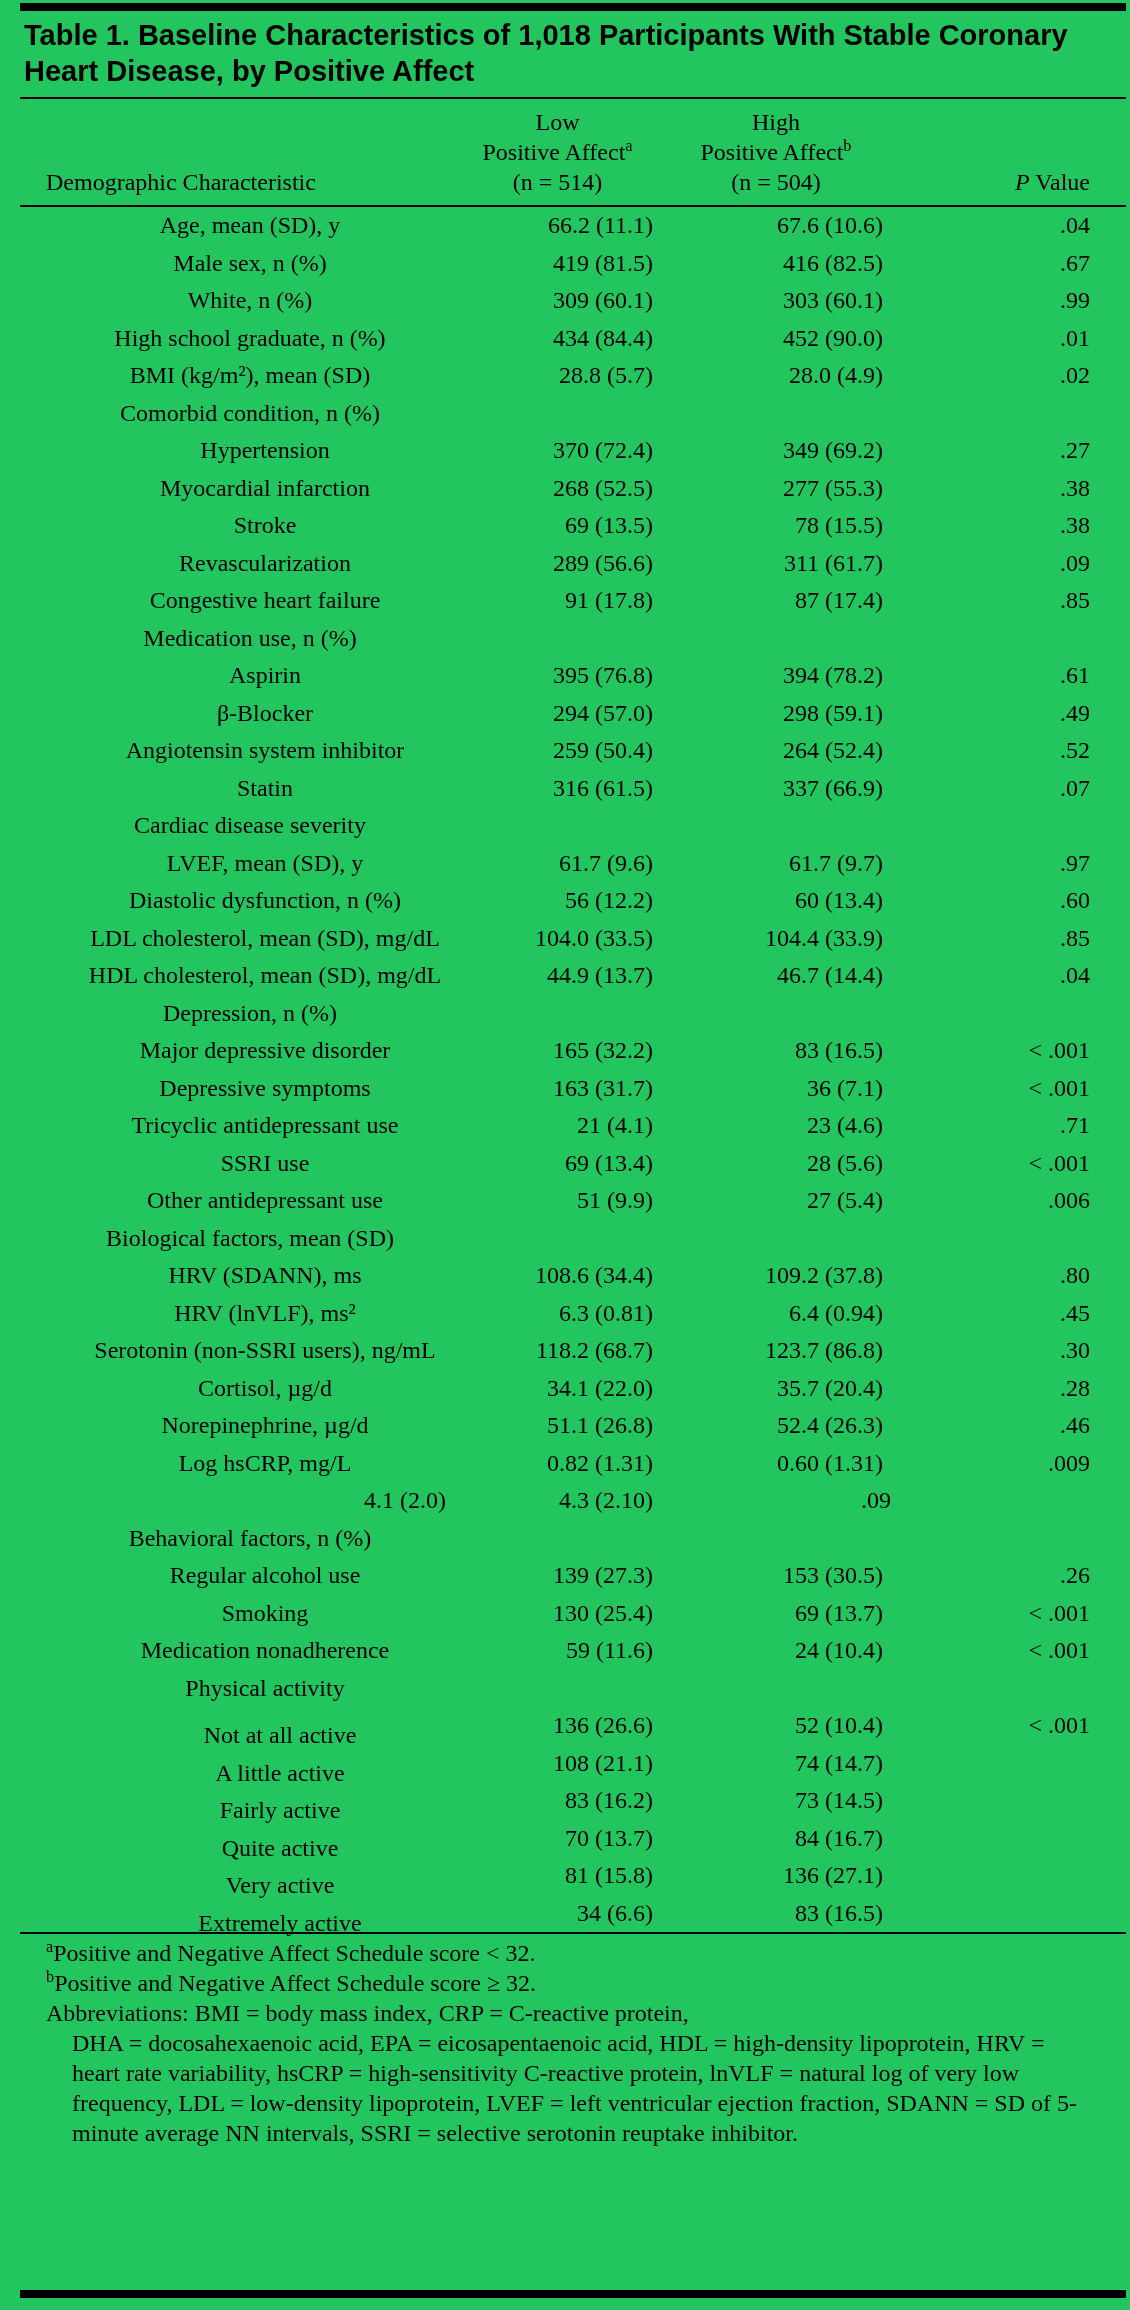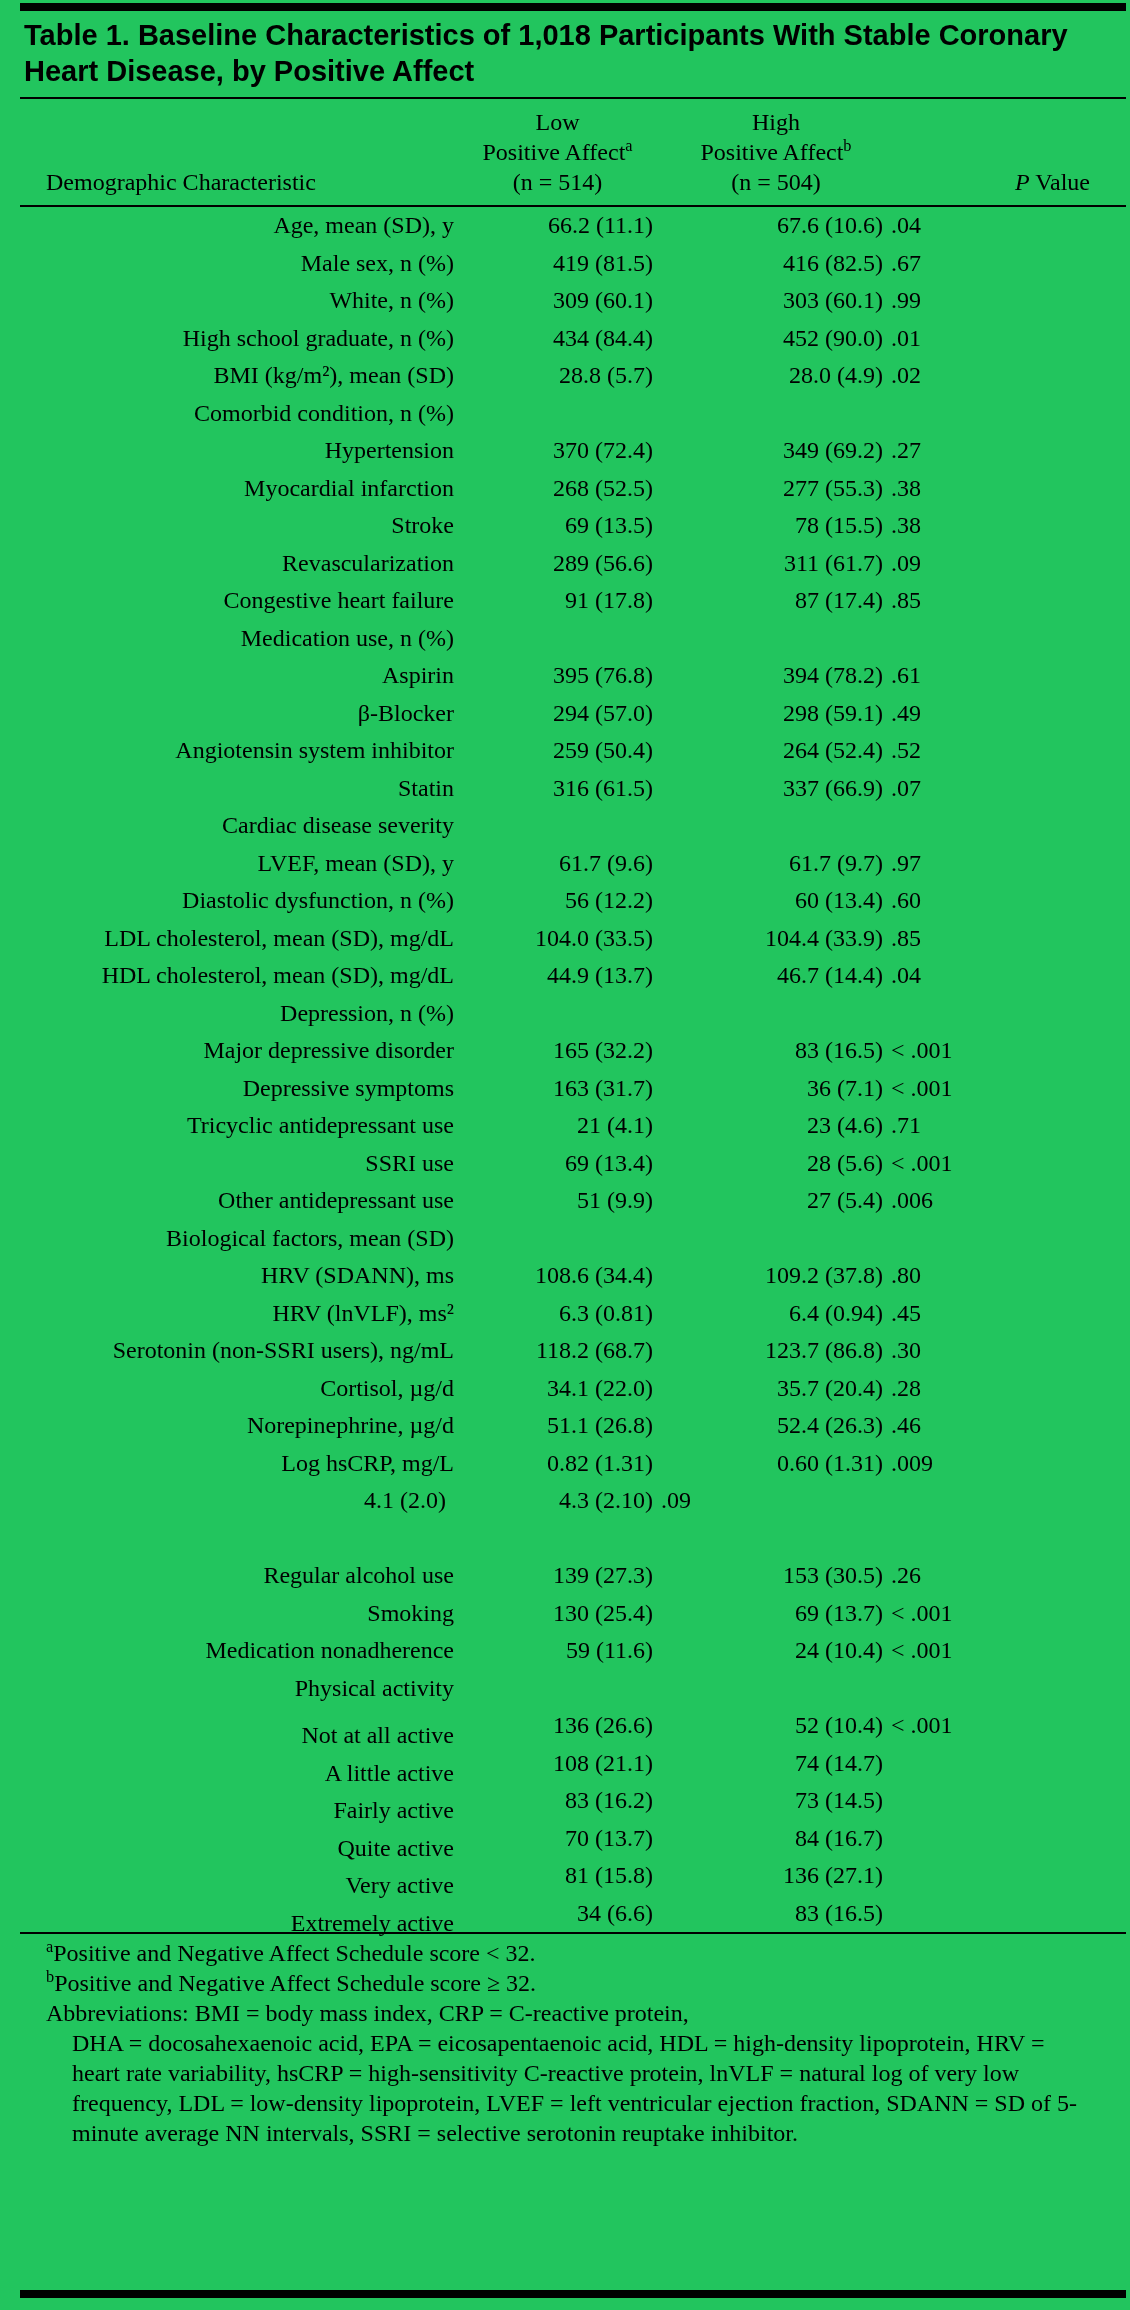--- a/index.html
+++ b/index.html
@@ -28,25 +28,25 @@
   .hlabel { text-align:left; }
   .hcol { text-align:center; }
   .hp { text-align:right;margin-top:40px; }
   .hp i { font-style:italic; }
   sup { font-size:0.68em; vertical-align:super; line-height:0; }
 
   .tbody { flex:0 0 auto; }
   .trow { display:grid; grid-template-columns:1fr 207px 230px 199px;
           padding-left:26px; padding-right:36px;
           height:37.5px; line-height:37.5px; white-space:nowrap; }
-  .cell.label { text-align:right; overflow:visible; }
+  .cell.label { text-align:center; overflow:visible; }
   .cell.ind1 { padding-left:30px; }
   .cell.ind2 { padding-left:60px;margin-top:10px; }
   .cell.val { text-align:right; padding-right:8px; }
-  .cell.pval { }
+  .cell.pval { text-align:right; }
 
   .footnotes { padding:4px 36px 0 26px; line-height:30px; }
   .footnote { }
   .abbrev { white-space:pre-line; padding-left:26px; text-indent:-26px; }
 </style>
 </head>
 <body>
 
 <div class="page">
 
@@ -280,20 +280,21 @@
         <div class="cell val">0.82 (1.31)</div>
         <div class="cell val">0.60 (1.31)</div>
         <div class="cell pval">.009</div>
       </div>
       <div class="trow">
         <div class="cell val">4.1 (2.0)</div>
         <div class="cell val">4.3 (2.10)</div>
         <div class="cell pval">.09</div>
       </div>
       <div class="trow">
+        <div class="cell label ind0">Behavioral factors, n (%)</div>
         <div class="cell val"></div>
         <div class="cell val"></div>
         <div class="cell pval"></div>
       </div>
       <div class="trow">
         <div class="cell label ind1">Regular alcohol use</div>
         <div class="cell val">139 (27.3)</div>
         <div class="cell val">153 (30.5)</div>
         <div class="cell pval">.26</div>
       </div>

